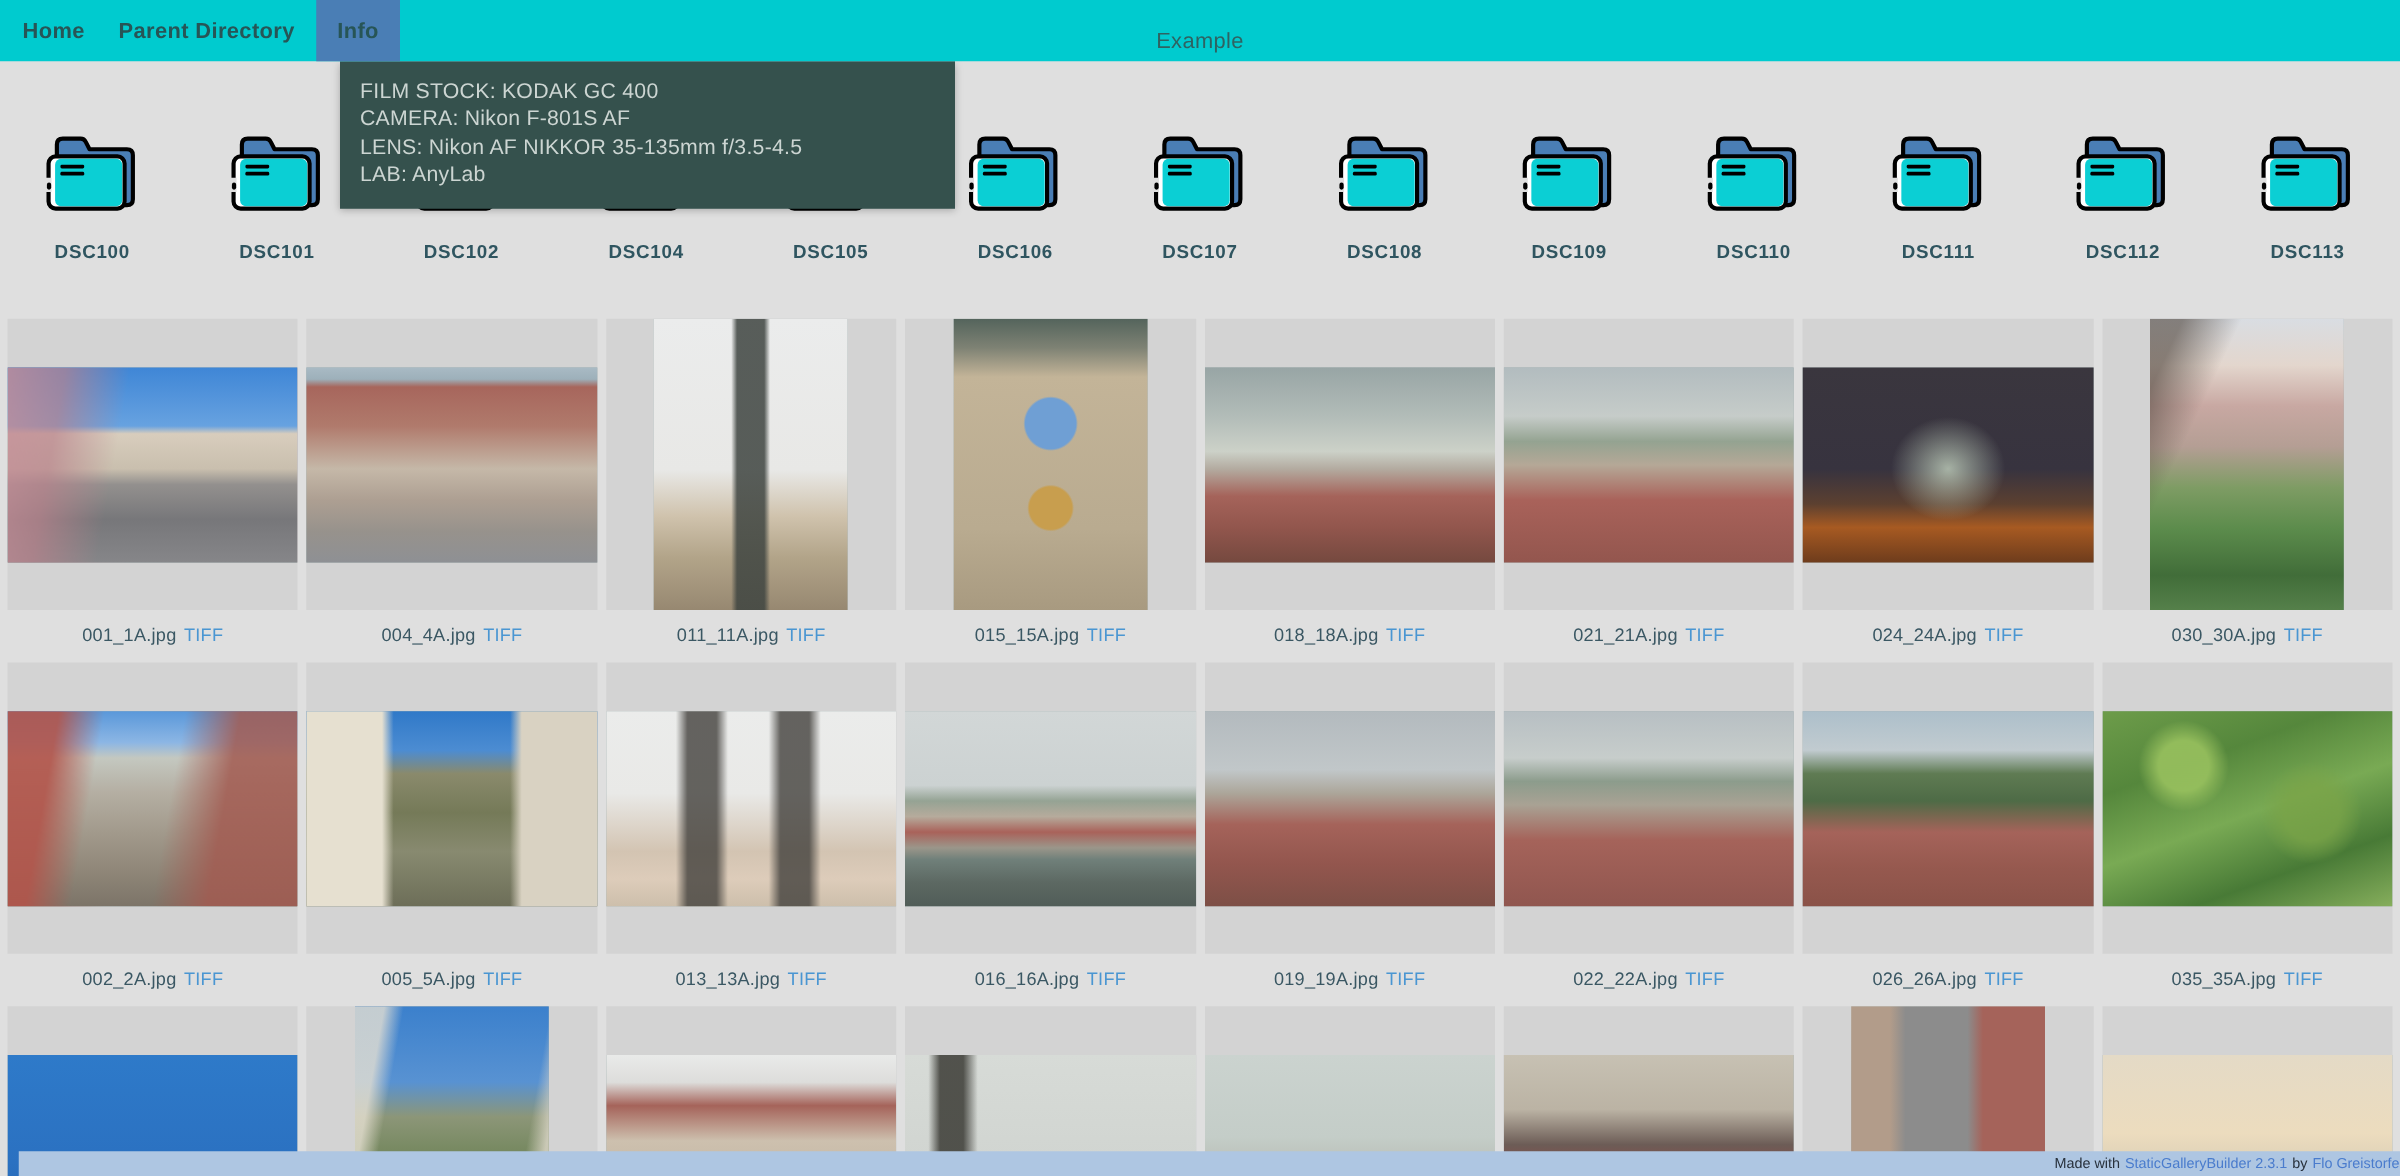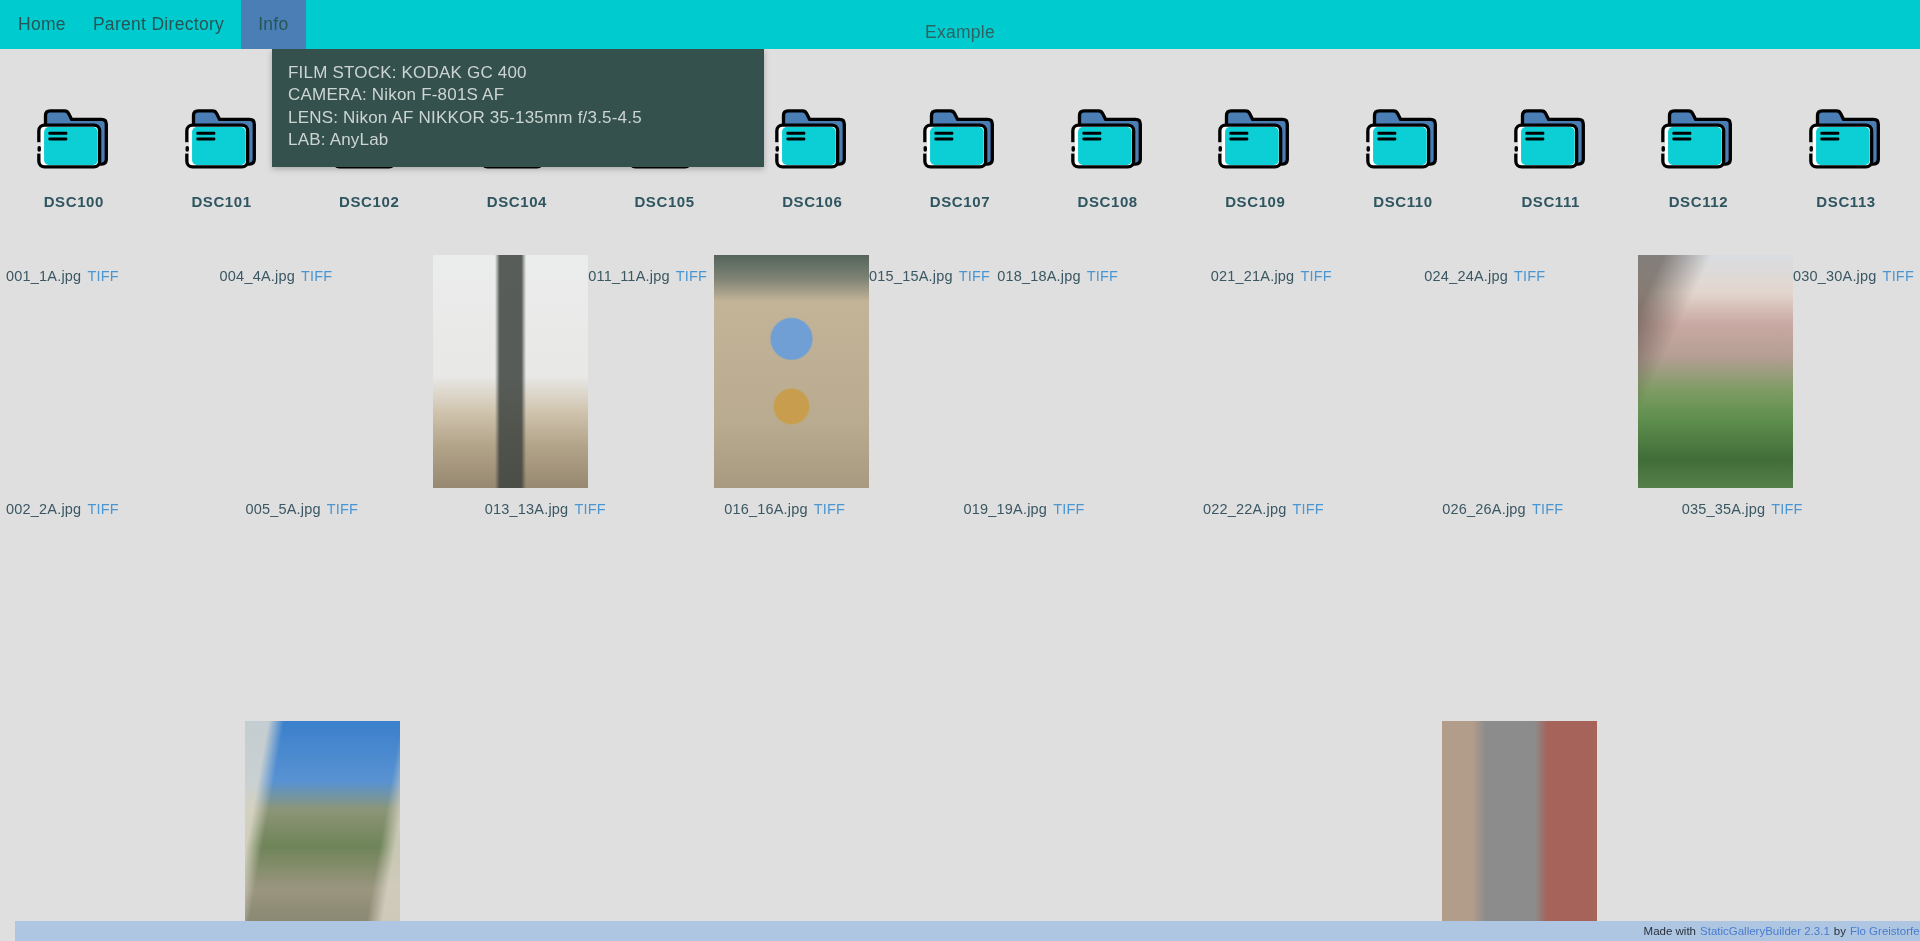--- a/index.html
+++ b/index.html
@@ -15,21 +15,21 @@
     background:var(--page-bg);
     font-family:"Liberation Sans","DejaVu Sans",sans-serif;
   }
   
   .navbar{
     position:absolute;top:0;left:0;width:100%;height:49px;background:var(--navbar-bg);
     display:flex;align-items:stretch;z-index:30;
   }
   .nav-item{
     display:flex;align-items:center;color:var(--nav-text);text-decoration:none;
-    font-size:17.5px;font-weight:400;letter-spacing:.3px;cursor:pointer;
+    font-size:17.5px;font-weight:700;letter-spacing:.3px;cursor:pointer;
   }
   .nav-item:nth-child(1){margin-left:18px}
   .nav-item:nth-child(2){margin-left:27px}
   .nav-item.active{margin-left:17px;padding:0 17px;background:var(--active-tab-bg)}
   .nav-title{
     position:absolute;left:0;right:0;top:0;height:65px;display:flex;align-items:center;justify-content:center;
     color:var(--title-text);font-size:17.5px;font-weight:500;letter-spacing:.3px;pointer-events:none;
   }
   
   .tooltip{
@@ -43,21 +43,21 @@
     position:absolute;top:49px;left:0;width:100%;height:206px;display:flex;padding-top:55px;
   }
   .folder{flex:1 1 0;display:flex;flex-direction:column;align-items:center;cursor:pointer}
   .folder-icon{width:76px;height:65px;display:block}
   .folder-label{
     margin-top:24px;font-size:15px;font-weight:600;letter-spacing:.6px;color:#2f5560;
   }
   
   .grid{position:absolute;top:255px;left:0;width:100%;padding:0 6px}
   .grid-row{display:grid;grid-template-columns:repeat(8,1fr);gap:7px}
-  .photo-item{display:flex;flex-direction:row}
+  .photo-item{display:flex;flex-direction:column}
   .cell{
     height:233px;background:var(--cell-bg);display:flex;align-items:center;justify-content:center;
     overflow:hidden;cursor:pointer;
   }
   .thumb{background-color:#9aa;background-size:100% 100%}
   .thumb.landscape{width:100%;height:156px}
   .thumb.portrait{width:155px;height:233px}
   .caption{
     height:42px;display:flex;align-items:center;justify-content:center;
     font-size:14.5px;letter-spacing:.2px;

